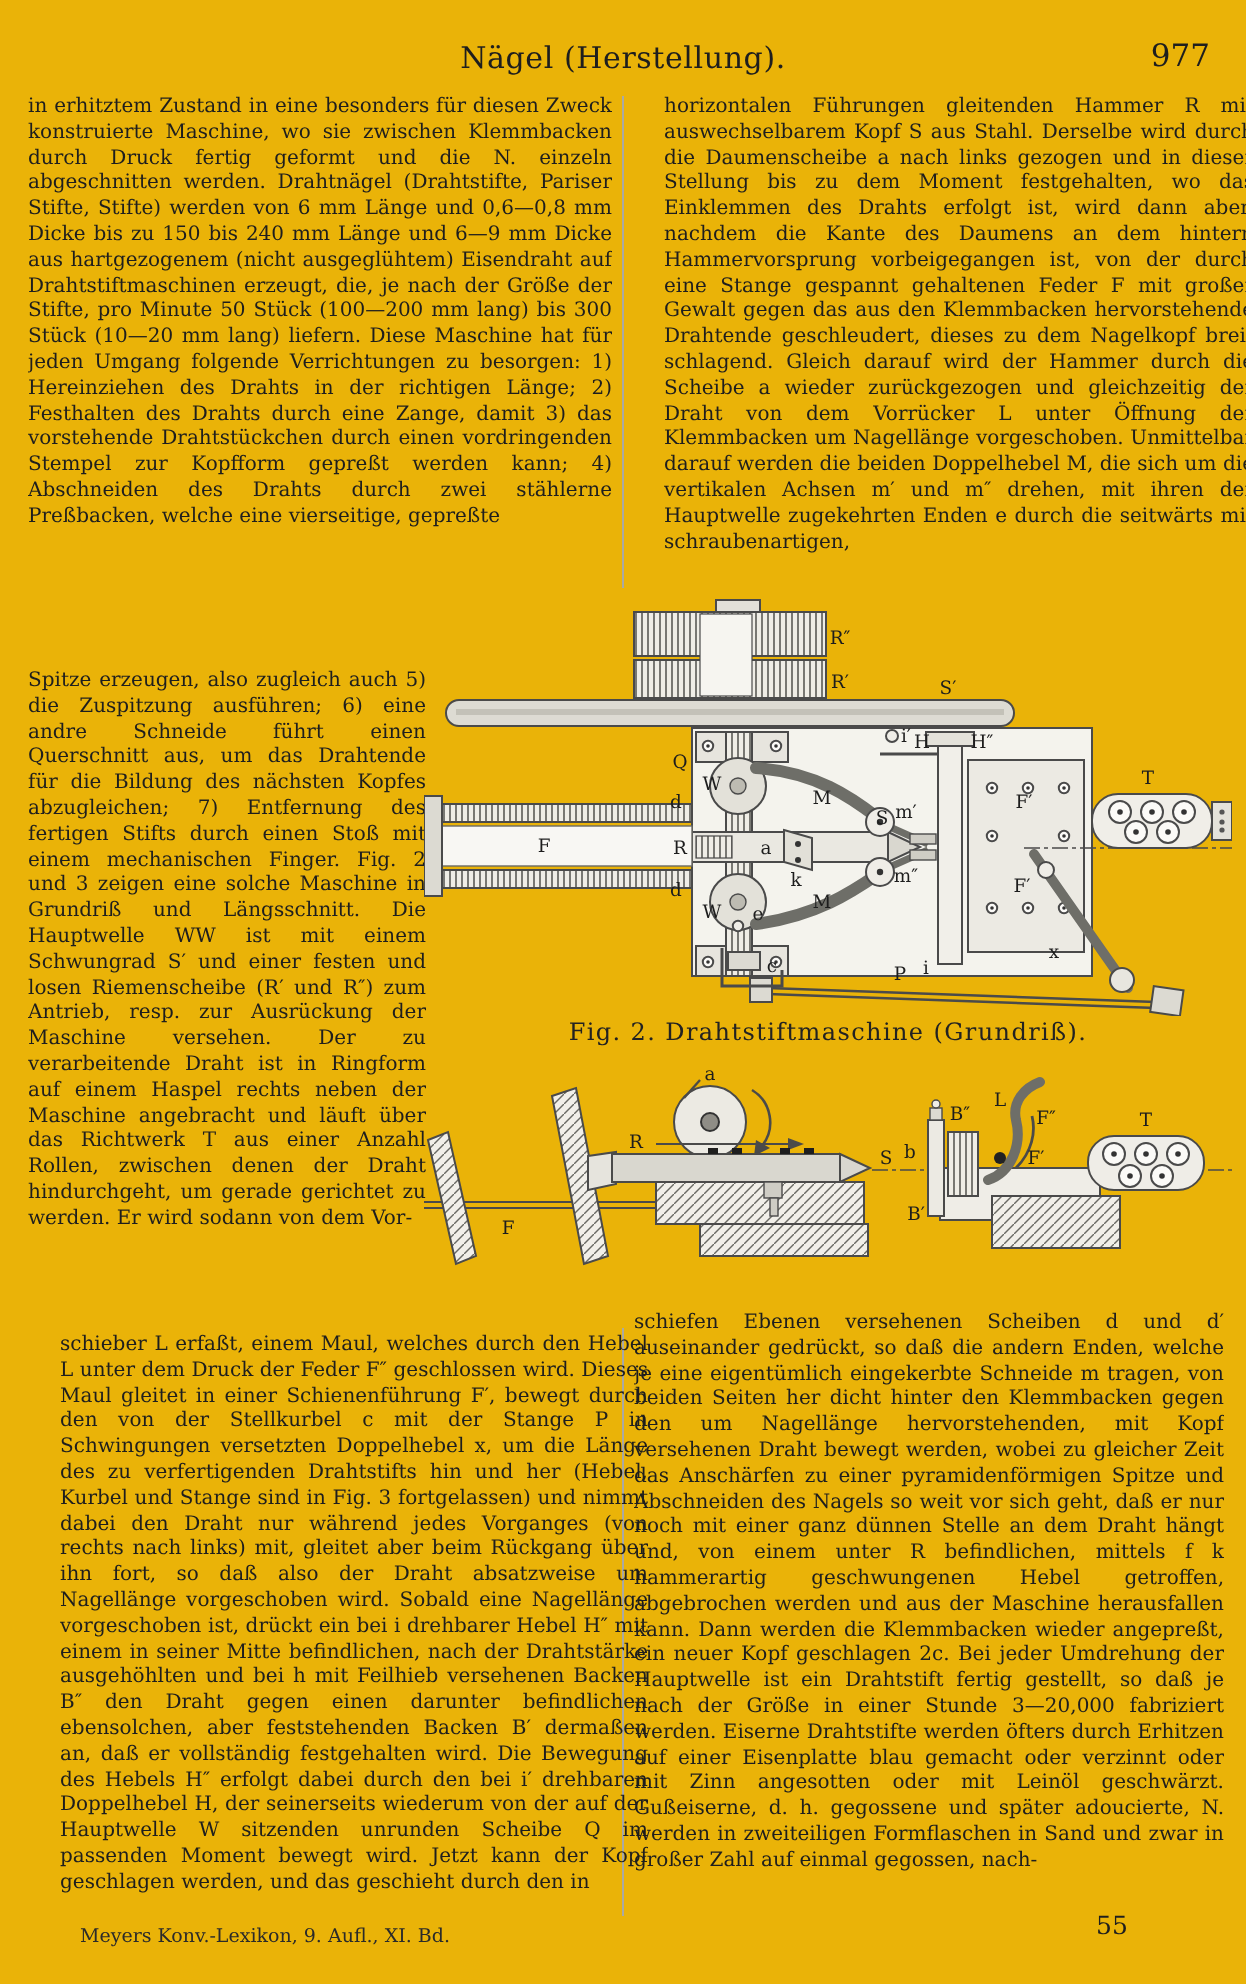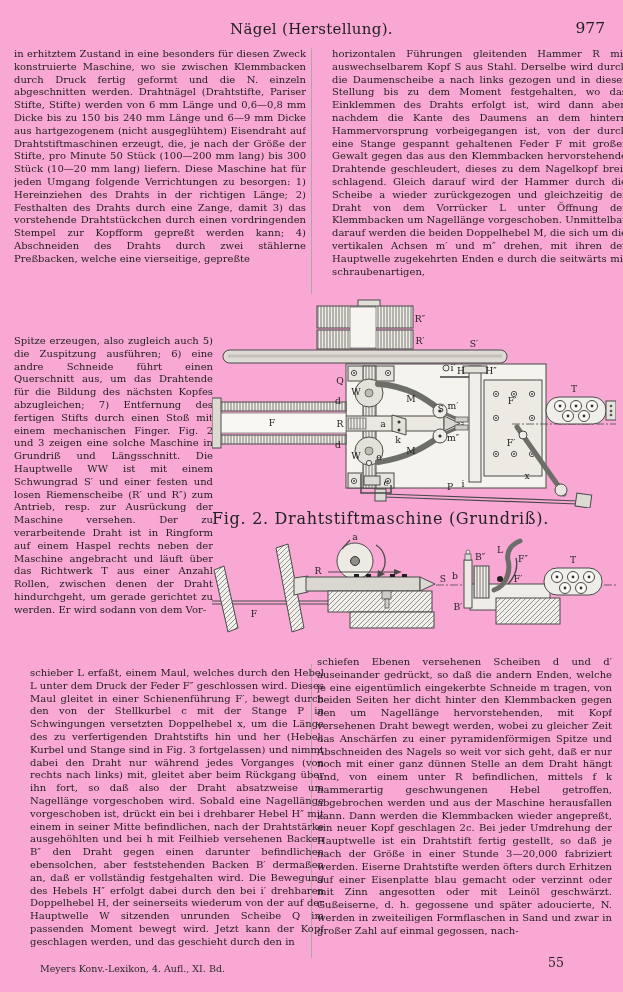--- a/index.html
+++ b/index.html
@@ -1,18 +1,18 @@
 <!DOCTYPE html>
 <html lang="de"><head>
 <meta charset="utf-8">
 <style>
   html,body { margin:0; padding:0; background:#e9e8e4; }
   .page {
     position:relative; width:623px; height:992px; margin:0 auto;
-    background:#f9a8d4; color:#1e1e1e;
+    background:#eab308; color:#1e1e1e;
     font-family:"DejaVu Serif", serif; overflow:hidden;
   }
   .hdr-title {
     position:absolute; top:20px; left:0; width:623px;
     text-align:center; font-size:15px; letter-spacing:.3px;
   }
   .hdr-page { position:absolute; top:19px; right:18px; font-size:15.5px; }
   .tx {
     position:absolute; text-align:justify; font-size:10px;
     line-height:12.8px; overflow:hidden; letter-spacing:0;
@@ -23,22 +23,22 @@
   .tx-right-1 { left:332px; top:48px;  width:295px; height:252px; }
   .tx-right-2 { left:317px; top:656px; width:295px; height:302px; }
   .divider { position:absolute; left:311px; width:1px; background:#aaa9a2; }
   .divider-top { top:48px; height:246px; }
   .divider-bottom { top:664px; height:294px; }
   .figure-area { position:absolute; left:212px; top:296px; width:404px; height:368px; }
   .fig-svg { position:absolute; left:0; }
   .fig2-svg { top:0;   width:404px; height:212px; }
   .fig3-svg { top:236px; width:404px; height:104px; }
   .fig-caption {
-    position:absolute; left:0; width:404px; 
-    font-size:16px; letter-spacing:.7px; color:#222;
+    position:absolute; left:0; width:404px; text-align:center;
+    font-size:12px; letter-spacing:.7px; color:#222;
   }
   .fig2-caption { top:213px; }
   .fig3-caption { top:342px; }
   .fig-label { font-family:"DejaVu Serif", serif; font-size:9.2px; fill:#1d1d1d; text-anchor:middle; }
   .footer-imprint { position:absolute; left:40px; top:963px; font-size:9.5px; color:#2a2a2a; }
   .footer-signature { position:absolute; left:548px; top:955px; font-size:12.5px; }
 </style>
 </head>
 <body>
 
@@ -300,15 +300,15 @@
           <text x="246" y="78" class="fig-label">B′</text>
           <text x="288" y="21" class="fig-label">L</text>
           <text x="311" y="30" class="fig-label">F″</text>
           <text x="306" y="50" class="fig-label">F′</text>
           <text x="361" y="31" class="fig-label">T</text>
           <text x="42" y="85" class="fig-label">F</text>
         </g>
     </svg>
   </div>
 
-  <div class="footer-imprint">Meyers Konv.-Lexikon, 4. Aufl., XI. Bd.</div>
+  <div class="footer-imprint">Meyers Konv.-Lexikon, 9. Aufl., XI. Bd.</div>
   <div class="footer-signature">55</div>
 </div>
 
 </body></html>

